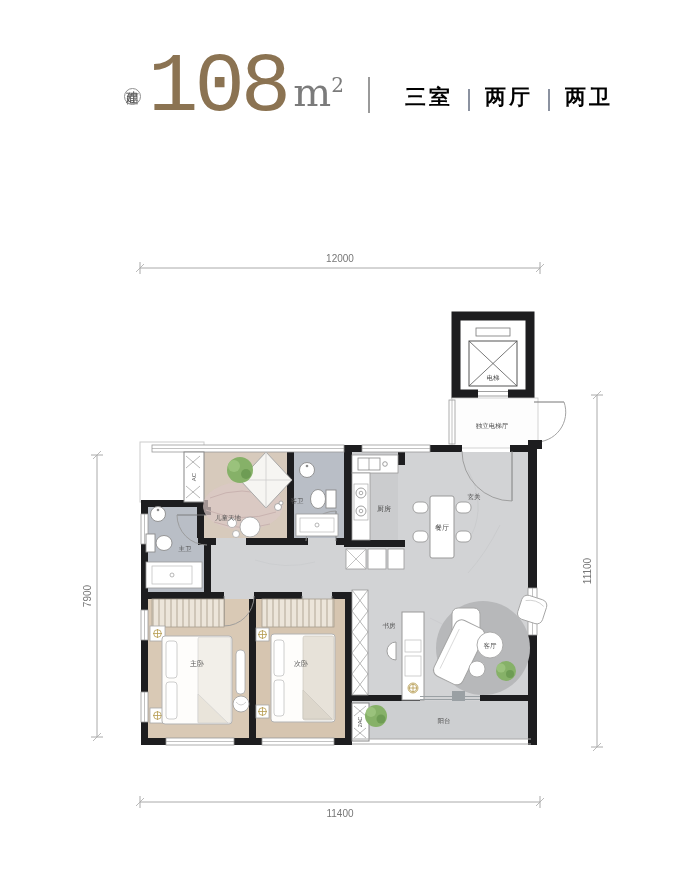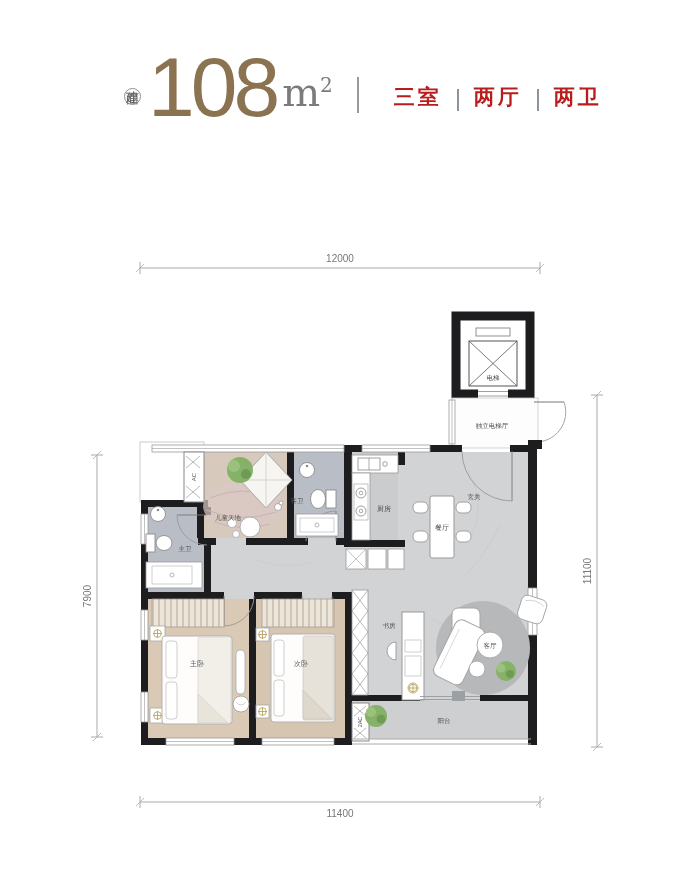--- a/index.html
+++ b/index.html
@@ -4,27 +4,27 @@
 <style>
   html,body{margin:0;padding:0;background:#fff;}
   .canvas{position:relative;width:678px;height:875px;background:#ffffff;
           font-family:"Liberation Sans",sans-serif;overflow:hidden;}
   
   .hdr{position:absolute;top:54px;left:124px;display:flex;align-items:flex-end;}
   .vlabel{display:flex;flex-direction:column;align-items:center;margin:0 7px 16px 0;color:#5a5a5a;}
   .vlabel .vtxt{writing-mode:vertical-rl;font-size:13px;letter-spacing:2px;line-height:1;}
   .vlabel .approx{width:15px;height:15px;border:1px solid #8f8f8f;border-radius:50%;
                   font-size:9px;line-height:15px;text-align:center;color:#6a6a6a;margin-top:4px;}
-  .big{font-family:Liberation Sans, sans-serif;font-size:84px;line-height:0.8;
+  .big{font-family:Liberation Mono, monospace;font-size:84px;line-height:0.8;
        color:#8b7352;letter-spacing:-4px;}
   .unit{font-family:"DejaVu Serif","Liberation Serif",serif;font-size:40px;color:#7b7b7b;
         margin:0 0 13px 6px;line-height:.8;}
   .unit sup{font-size:20px;}
   .divider-big{width:2px;height:36px;background:#9a9a9a;margin:0 20px 8px 24px;}
-  .specs{display:flex;align-items:flex-end;margin-bottom:10px;color:#b91c1c;
+  .specs{display:flex;align-items:flex-end;margin-bottom:10px;color:#000000;
          font-size:21px;font-weight:700;letter-spacing:3px;}
   .spec{padding:0 15px;white-space:nowrap;}
   .sep{width:2px;height:22px;background:#8b92a0;}
   
   svg{position:absolute;left:0;top:0;}
   svg text{font-family:"Liberation Sans",sans-serif;}
   .roomlbl{font-size:7px;fill:#4f4f4f;}
   .smlbl{font-size:6.5px;fill:#4f4f4f;}
   .dimtxt{font-size:10px;fill:#777;}
 </style>

